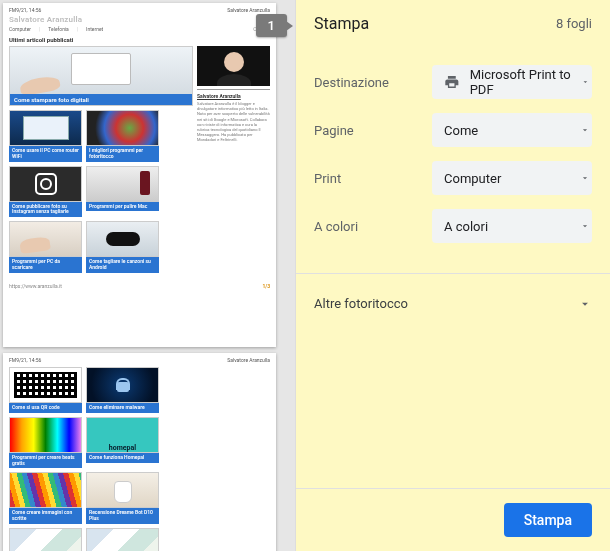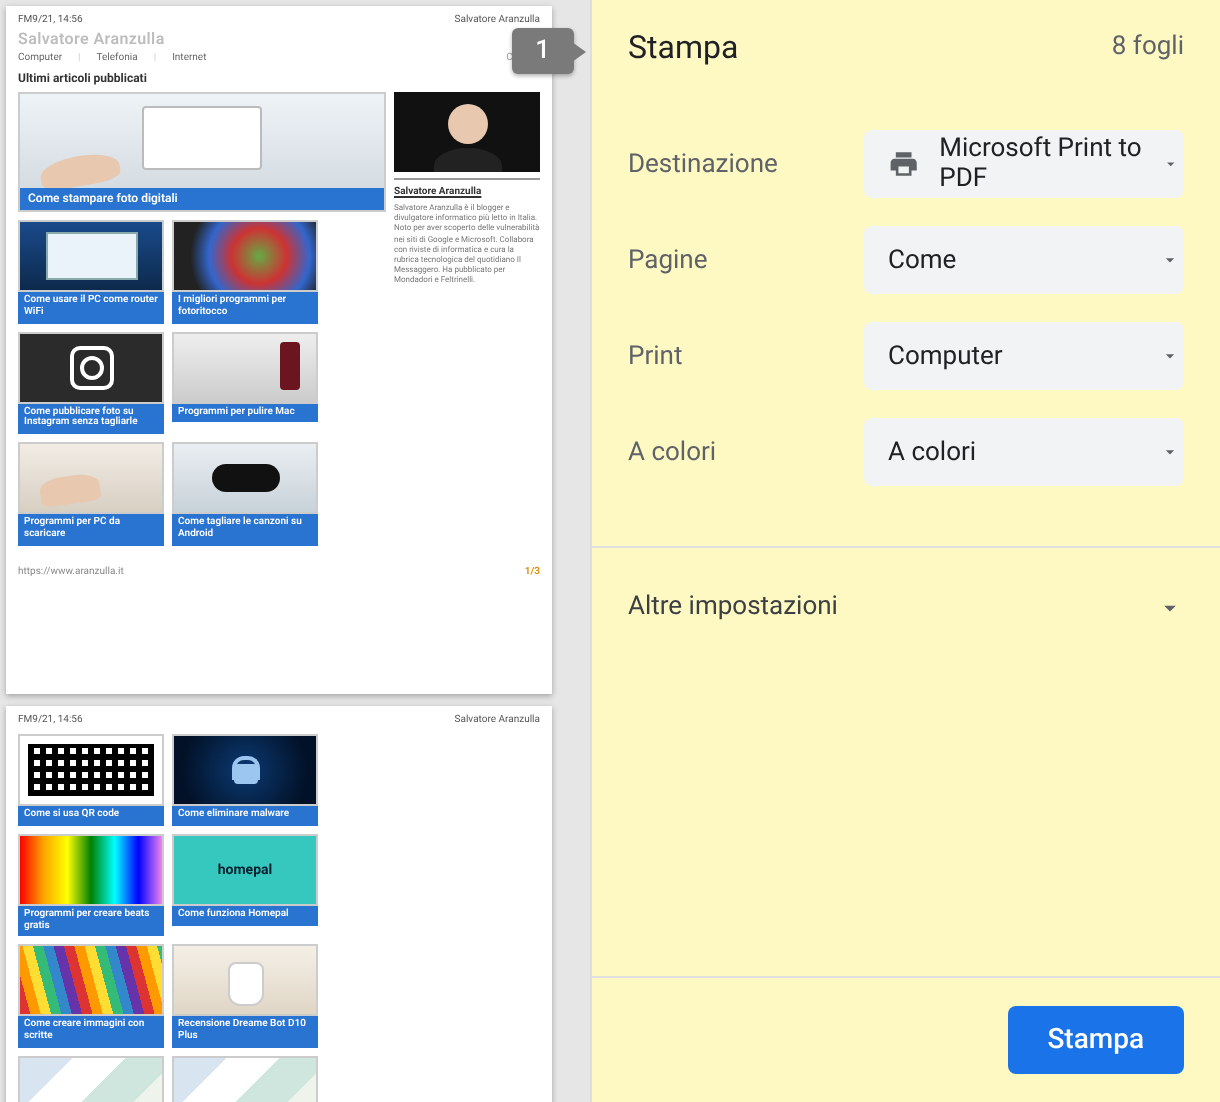--- a/index.html
+++ b/index.html
@@ -51,21 +51,21 @@
   .t-controller::after{content:"";position:absolute;left:50%;top:50%;transform:translate(-50%,-50%);width:34px;height:14px;background:#111;border-radius:8px;}
   .t-qr{background:#fff;}
   .t-qr::after{content:"";position:absolute;inset:4px;background:
      repeating-linear-gradient(0deg,#000 0 3px,#fff 3px 6px),
      repeating-linear-gradient(90deg,#000 0 3px,#fff 3px 6px);
      background-blend-mode:multiply;}
   .t-lock{background:radial-gradient(circle at 50% 50%,#0b3a73,#021127 80%);}
   .t-lock::after{content:"";position:absolute;left:50%;top:42%;transform:translateX(-50%);width:12px;height:10px;background:#9cc6ef;border-radius:2px;}
   .t-lock::before{content:"";position:absolute;left:50%;top:30%;transform:translateX(-50%);width:10px;height:10px;border:2px solid #9cc6ef;border-bottom:none;border-radius:6px 6px 0 0;}
   .t-rainbow{background:linear-gradient(90deg,red,orange,yellow,green,cyan,blue,violet);}
-  .t-homepal{background:#36c7bf;display:flex;align-items:center;justify-content:center;}
+  .t-homepal{background:#36c7bf;display:flex;align-items:flex-end;justify-content:center;}
   .t-homepal span{font-size:7px;font-weight:700;color:#081f2d;}
   .t-pencils{background:#fff;}
   .t-pencils::after{content:"";position:absolute;inset:0;background:
      repeating-linear-gradient(75deg,#d33 0 5px,#f90 5px 10px,#fd3 10px 15px,#3b7 15px 20px,#38c 20px 25px,#63a 25px 30px);}
   .t-vacuum{background:linear-gradient(#f4efe6,#e0d6c6);}
   .t-vacuum::after{content:"";position:absolute;left:50%;top:55%;transform:translate(-50%,-50%);width:16px;height:20px;background:#fff;border-radius:4px 4px 6px 6px;border:1px solid #ccc;}
   .t-abstract{background:linear-gradient(135deg,#d8e4ef 0 25%,#fff 25% 50%,#cfe6de 50% 75%,#eef4ec 75%);}
 
   .row1 { display:flex; gap:4px; }
 
@@ -260,21 +260,21 @@
         <span>A colori</span>
         <svg class="chev" width="10" height="10" viewBox="0 0 24 24" fill="#5f6368">
             <path d="M7 10l5 5 5-5z"></path>
           </svg>
       </div>
     </div>
   </div>
 
   <div class="divider"></div>
   <div class="more-row">
-    <span>Altre impostazioni</span>
+    <span>Altre fotoritocco</span>
     <svg width="14" height="14" viewBox="0 0 24 24" fill="#5f6368">
         <path d="M7 10l5 5 5-5z"></path>
       </svg>
   </div>
 
   <div class="footer">
     <button class="btn btn-primary">
         <span>Stampa</span>
       </button>
   </div>

